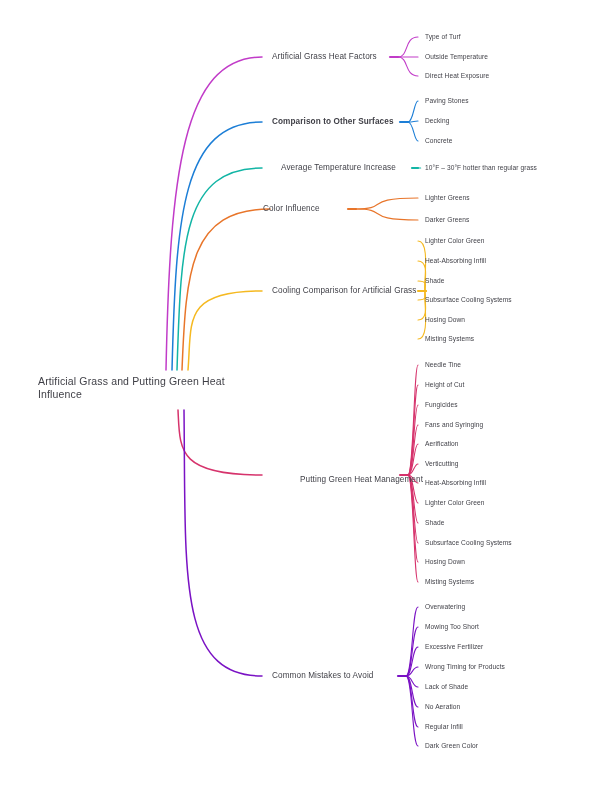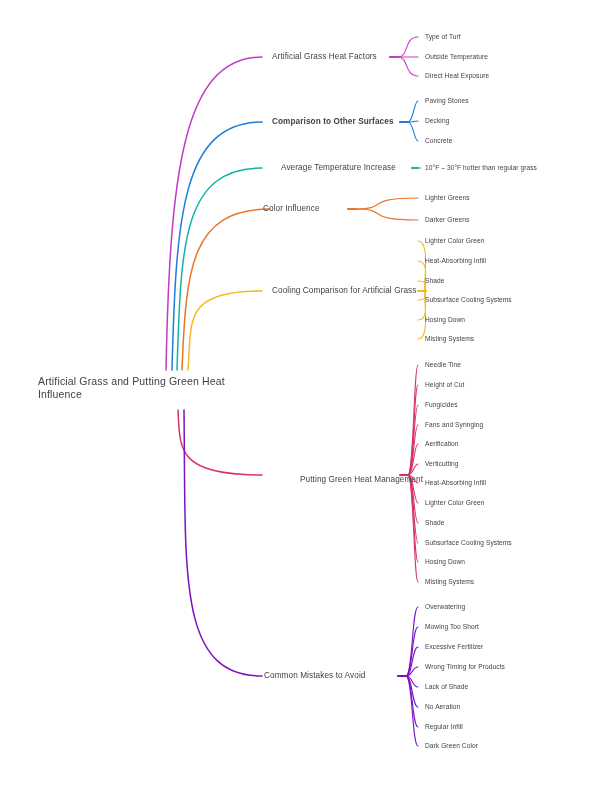--- a/index.html
+++ b/index.html
@@ -132,21 +132,21 @@
       <div class="label leaf" style="left: 425px; top: 405px;">Fungicides</div>
       <div class="label leaf" style="left: 425px; top: 425px;">Fans and Syringing</div>
       <div class="label leaf" style="left: 425px; top: 444px;">Aerification</div>
       <div class="label leaf" style="left: 425px; top: 464px;">Verticutting</div>
       <div class="label leaf" style="left: 425px; top: 483px;">Heat-Absorbing Infill</div>
       <div class="label leaf" style="left: 425px; top: 503px;">Lighter Color Green</div>
       <div class="label leaf" style="left: 425px; top: 523px;">Shade</div>
       <div class="label leaf" style="left: 425px; top: 543px;">Subsurface Cooling Systems</div>
       <div class="label leaf" style="left: 425px; top: 562px;">Hosing Down</div>
       <div class="label leaf" style="left: 425px; top: 582px;">Misting Systems</div>
-      <div class="label branch" style="left: 264px; top: 676px;">Common Mistakes to Avoid</div>
+      <div class="label branch" style="left: 272px; top: 676px;">Common Mistakes to Avoid</div>
       <div class="label leaf" style="left: 425px; top: 607px;">Overwatering</div>
       <div class="label leaf" style="left: 425px; top: 627px;">Mowing Too Short</div>
       <div class="label leaf" style="left: 425px; top: 647px;">Excessive Fertilizer</div>
       <div class="label leaf" style="left: 425px; top: 667px;">Wrong Timing for Products</div>
       <div class="label leaf" style="left: 425px; top: 687px;">Lack of Shade</div>
       <div class="label leaf" style="left: 425px; top: 707px;">No Aeration</div>
       <div class="label leaf" style="left: 425px; top: 727px;">Regular Infill</div>
       <div class="label leaf" style="left: 425px; top: 746px;">Dark Green Color</div>
       <div class="label root" style="left: 38px; top: 375px;">Artificial Grass and Putting Green Heat Influence</div>
     </div>

